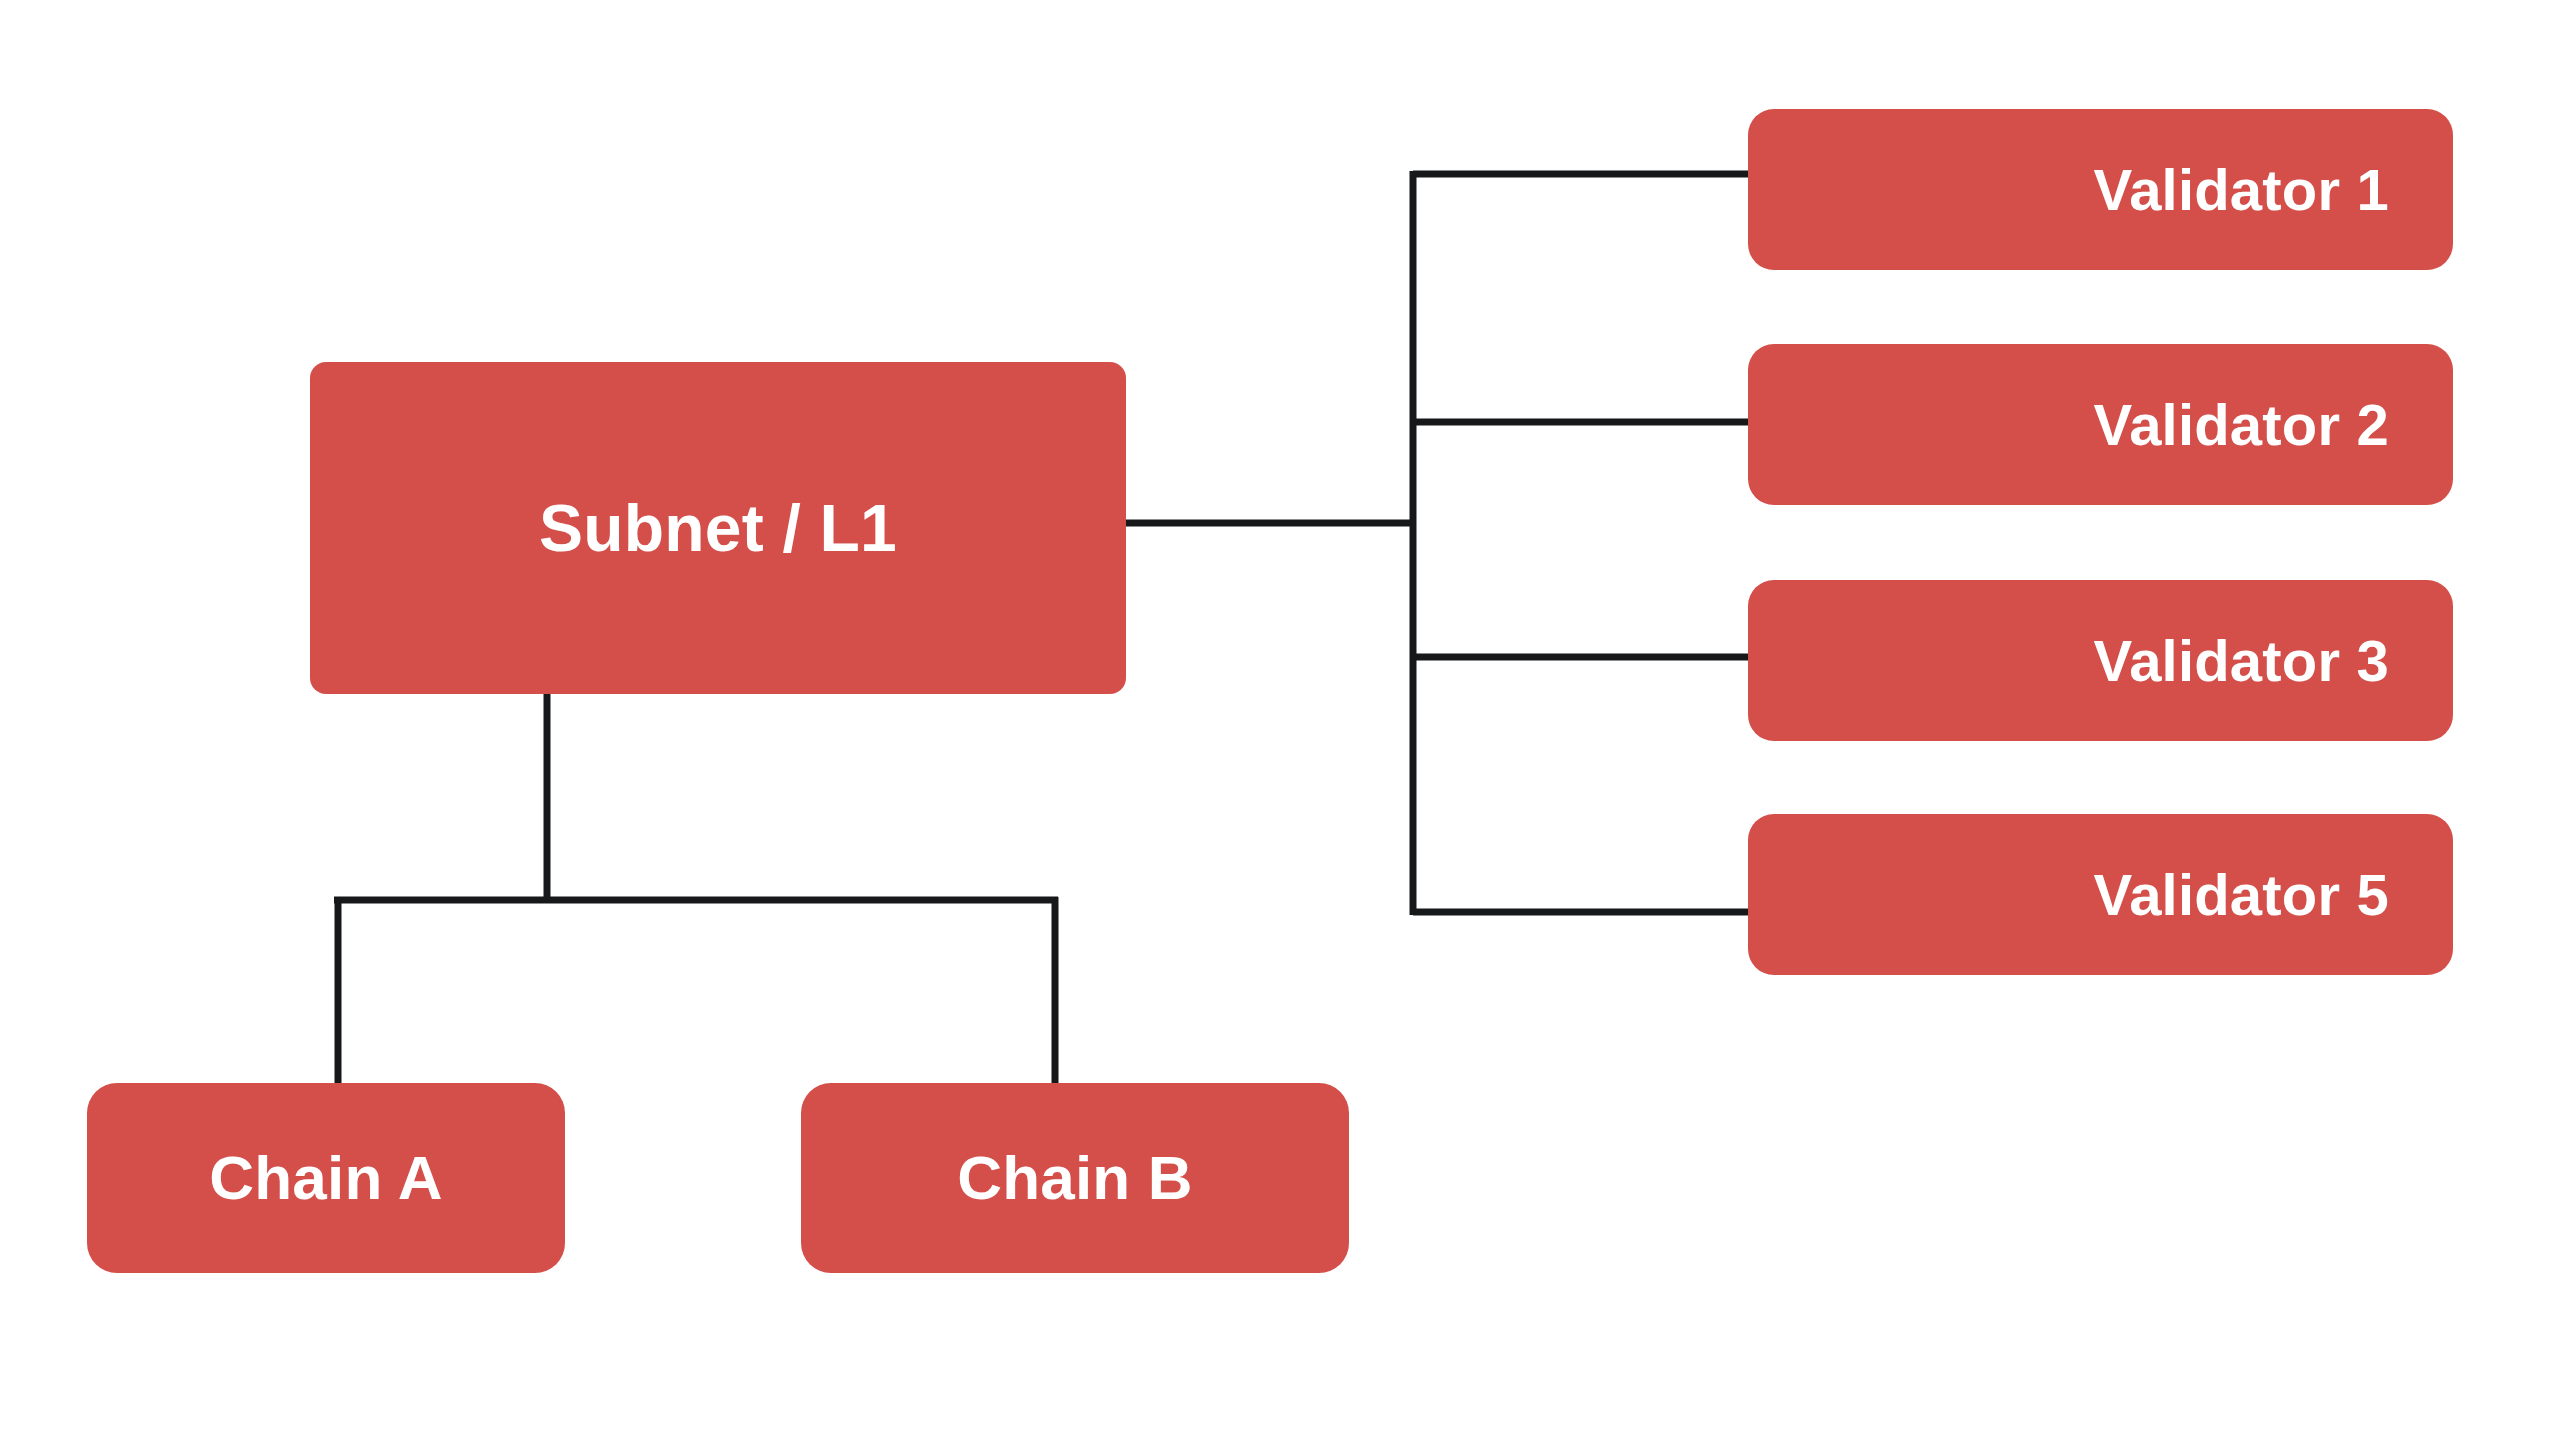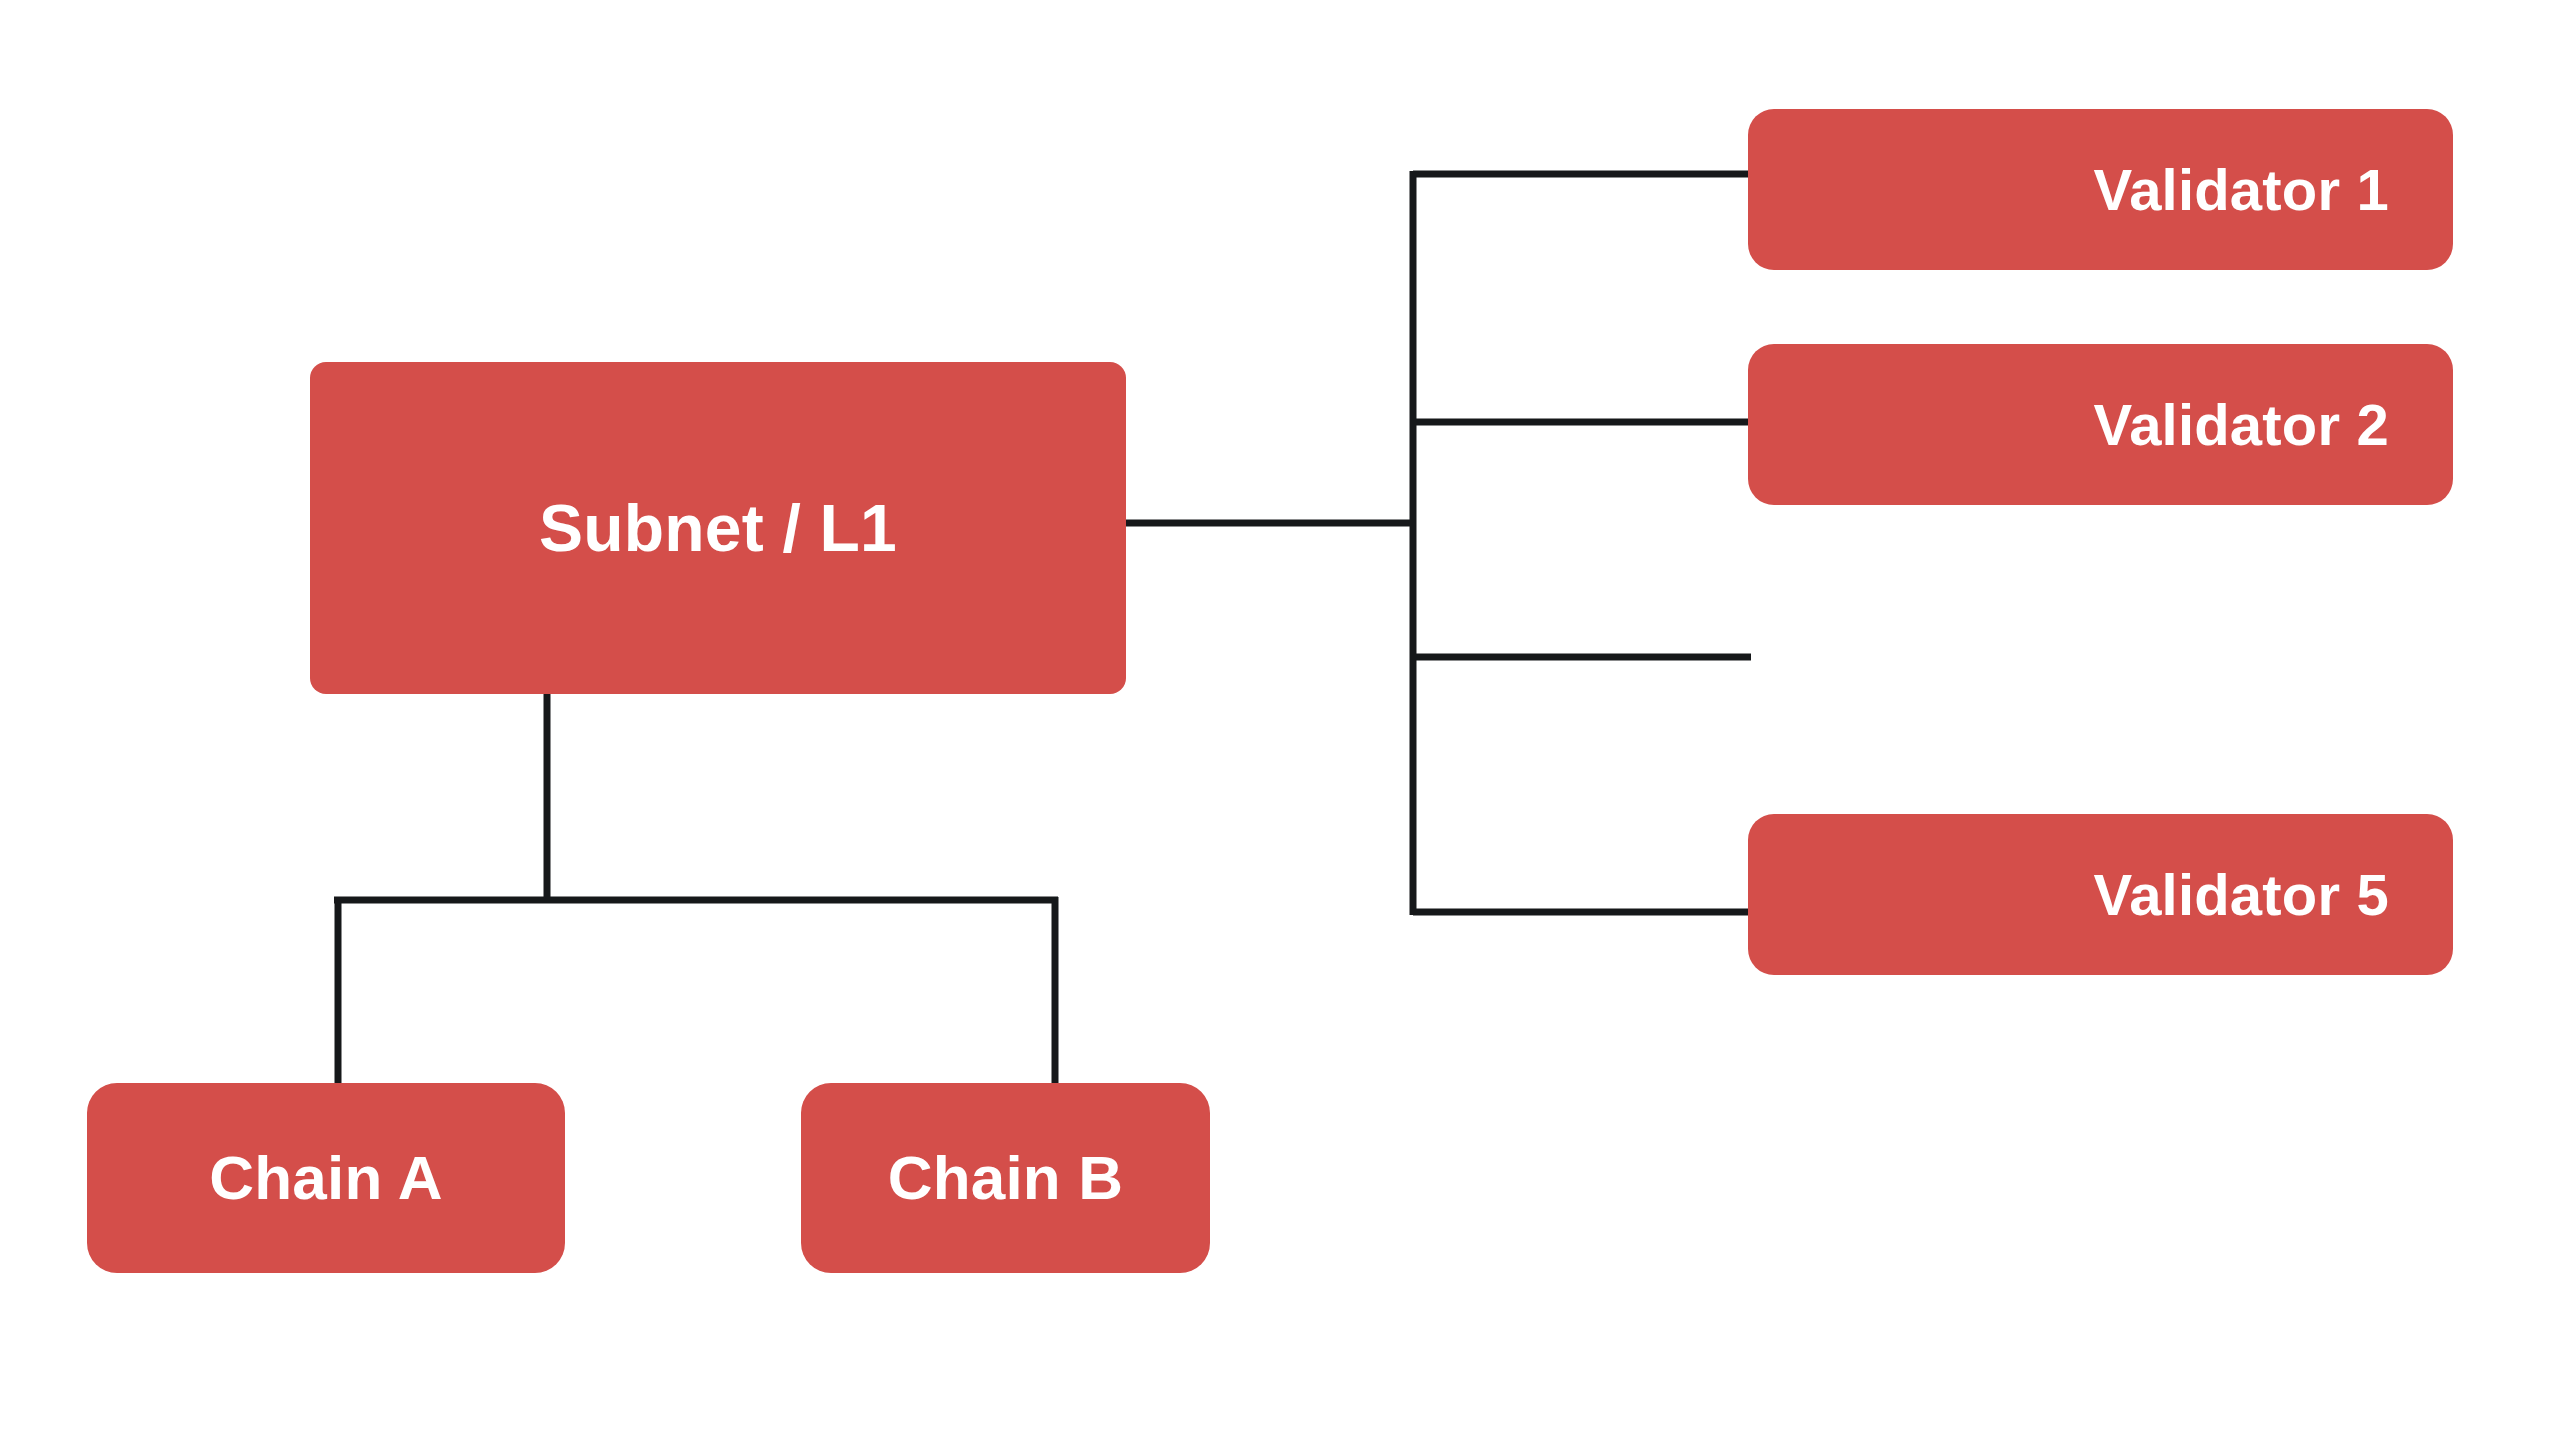--- a/index.html
+++ b/index.html
@@ -84,21 +84,21 @@
   #node-validator-4 { top: 814px; }
 
   
   .node-chain {
     top: 1083px;
     height: 190px;
     border-radius: 30px;
   }
   .node-chain .label { font-size: 62px; }
   #node-chain-a { left: 87px;  width: 478px; }
-  #node-chain-b { left: 801px; width: 409px; }
+  #node-chain-b { left: 801px; width: 548px; }
 </style>
 </head>
 <body>
 
 <div id="canvas">
 
   <svg id="connectors" viewBox="0 0 2556 1430" width="2556" height="1430" xmlns="http://www.w3.org/2000/svg">
 
     <line x1="1056" y1="523" x2="1413" y2="523"></line>
 
@@ -122,20 +122,23 @@
   </div>
 
   <div class="node node-validator" id="node-validator-1">
     <span class="label">Validator 1</span>
   </div>
 
   <div class="node node-validator" id="node-validator-2">
     <span class="label">Validator 2</span>
   </div>
 
+  <div class="node node-validator" id="node-validator-3">
+    <span class="label">Validator 3</span>
+  </div>
 
   <div class="node node-validator" id="node-validator-4">
     <span class="label">Validator 5</span>
   </div>
 
   <div class="node node-chain" id="node-chain-a">
     <span class="label">Chain A</span>
   </div>
 
   <div class="node node-chain" id="node-chain-b">

